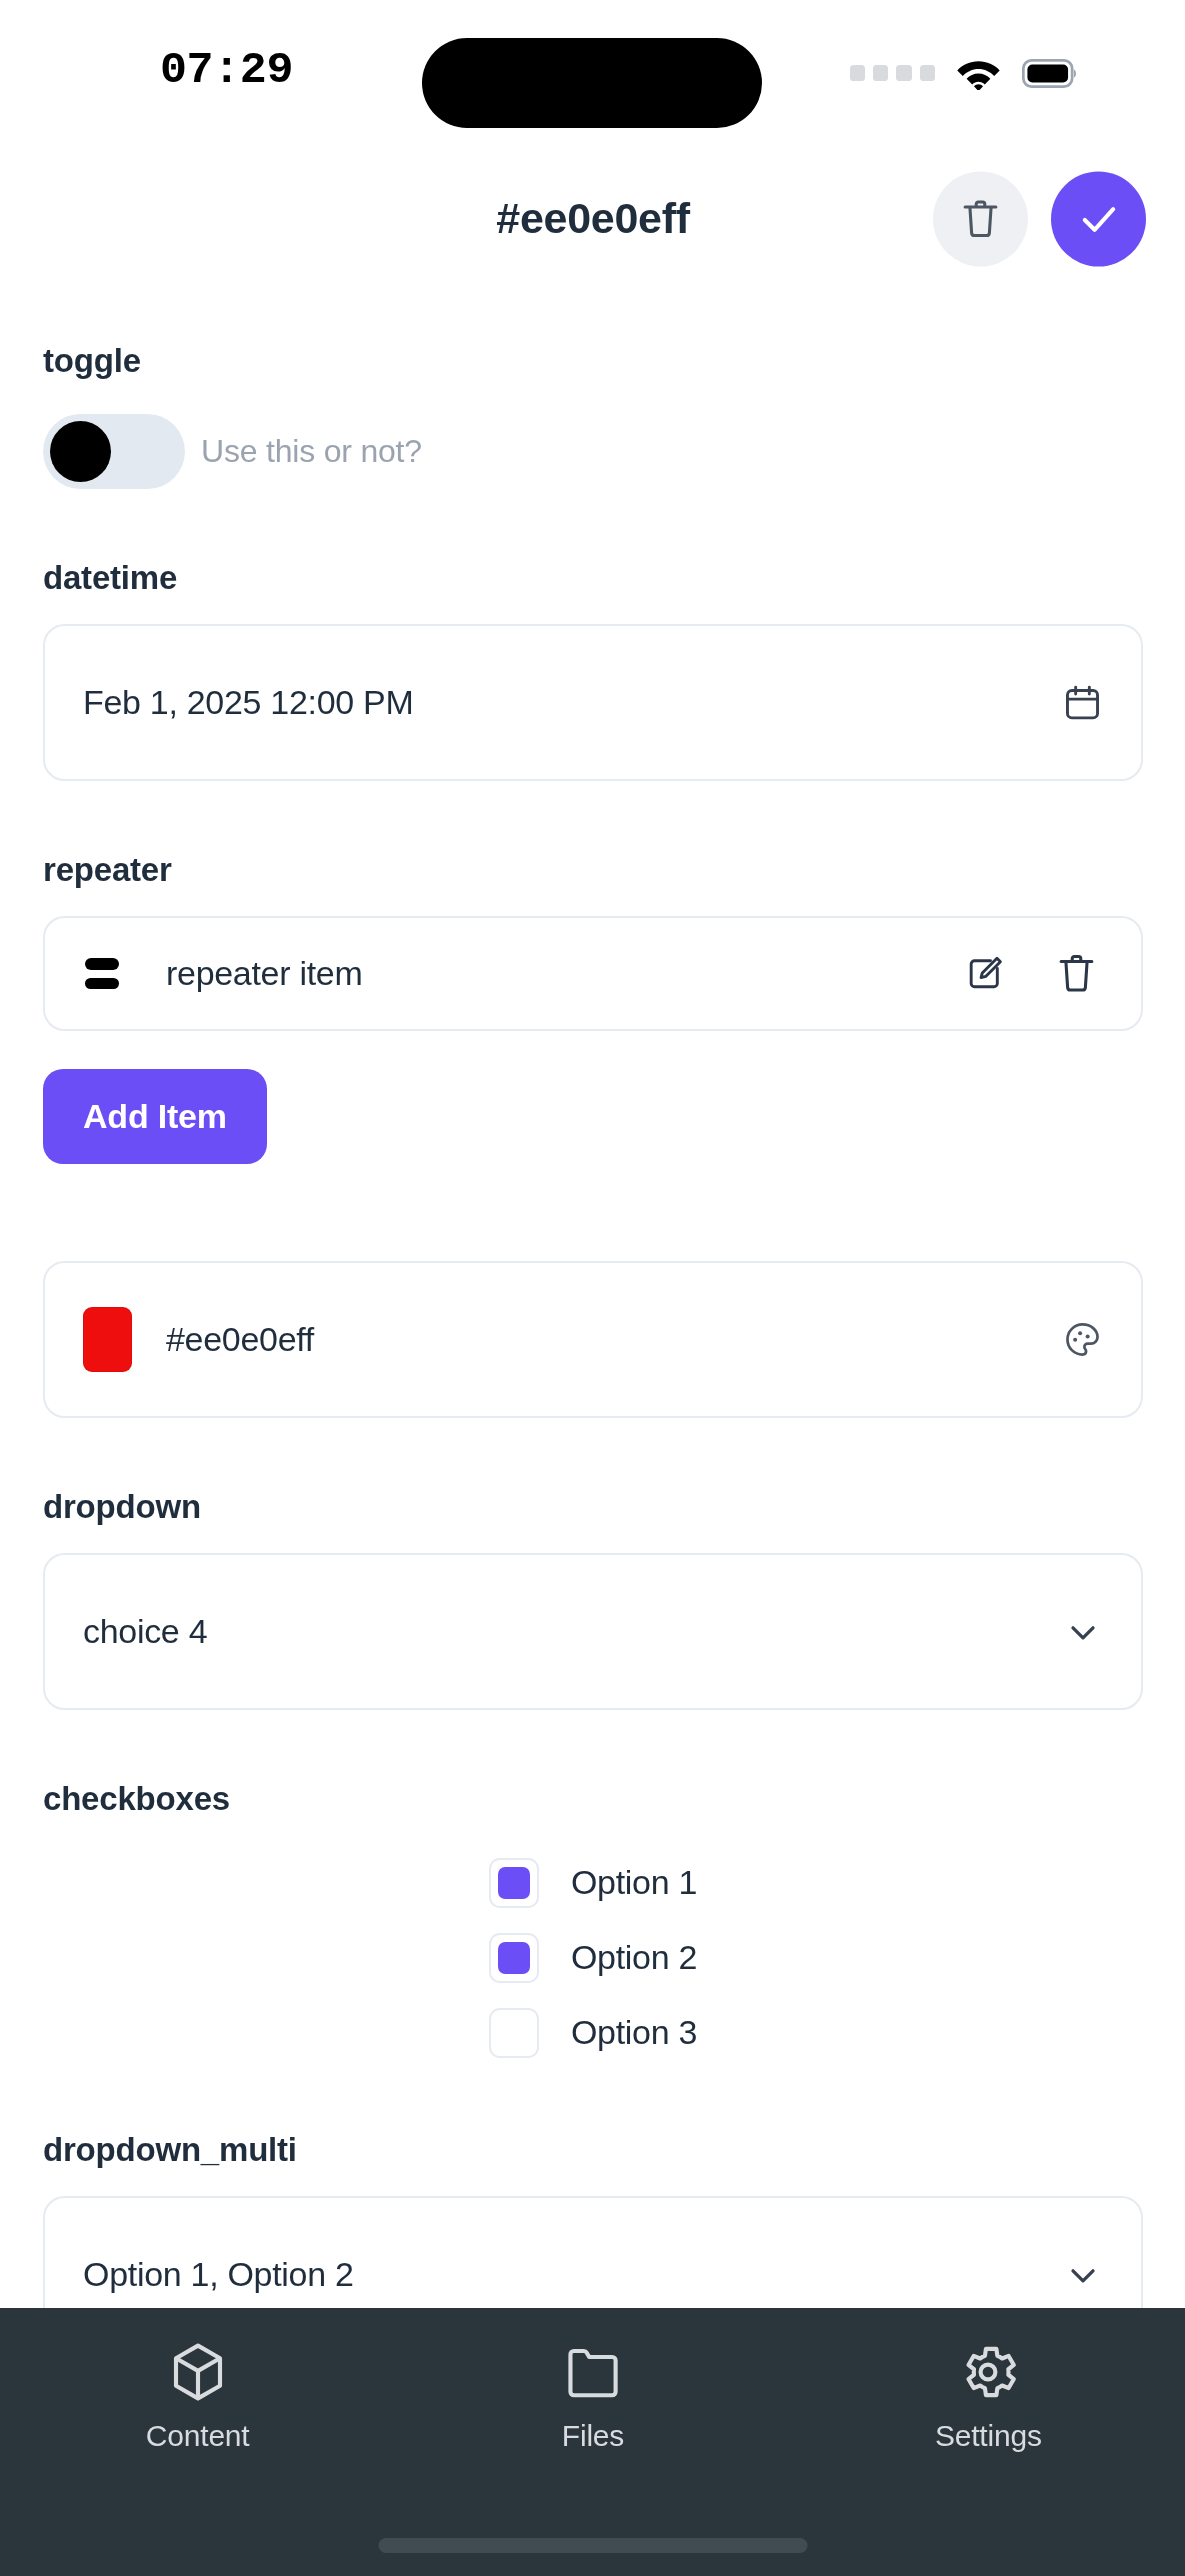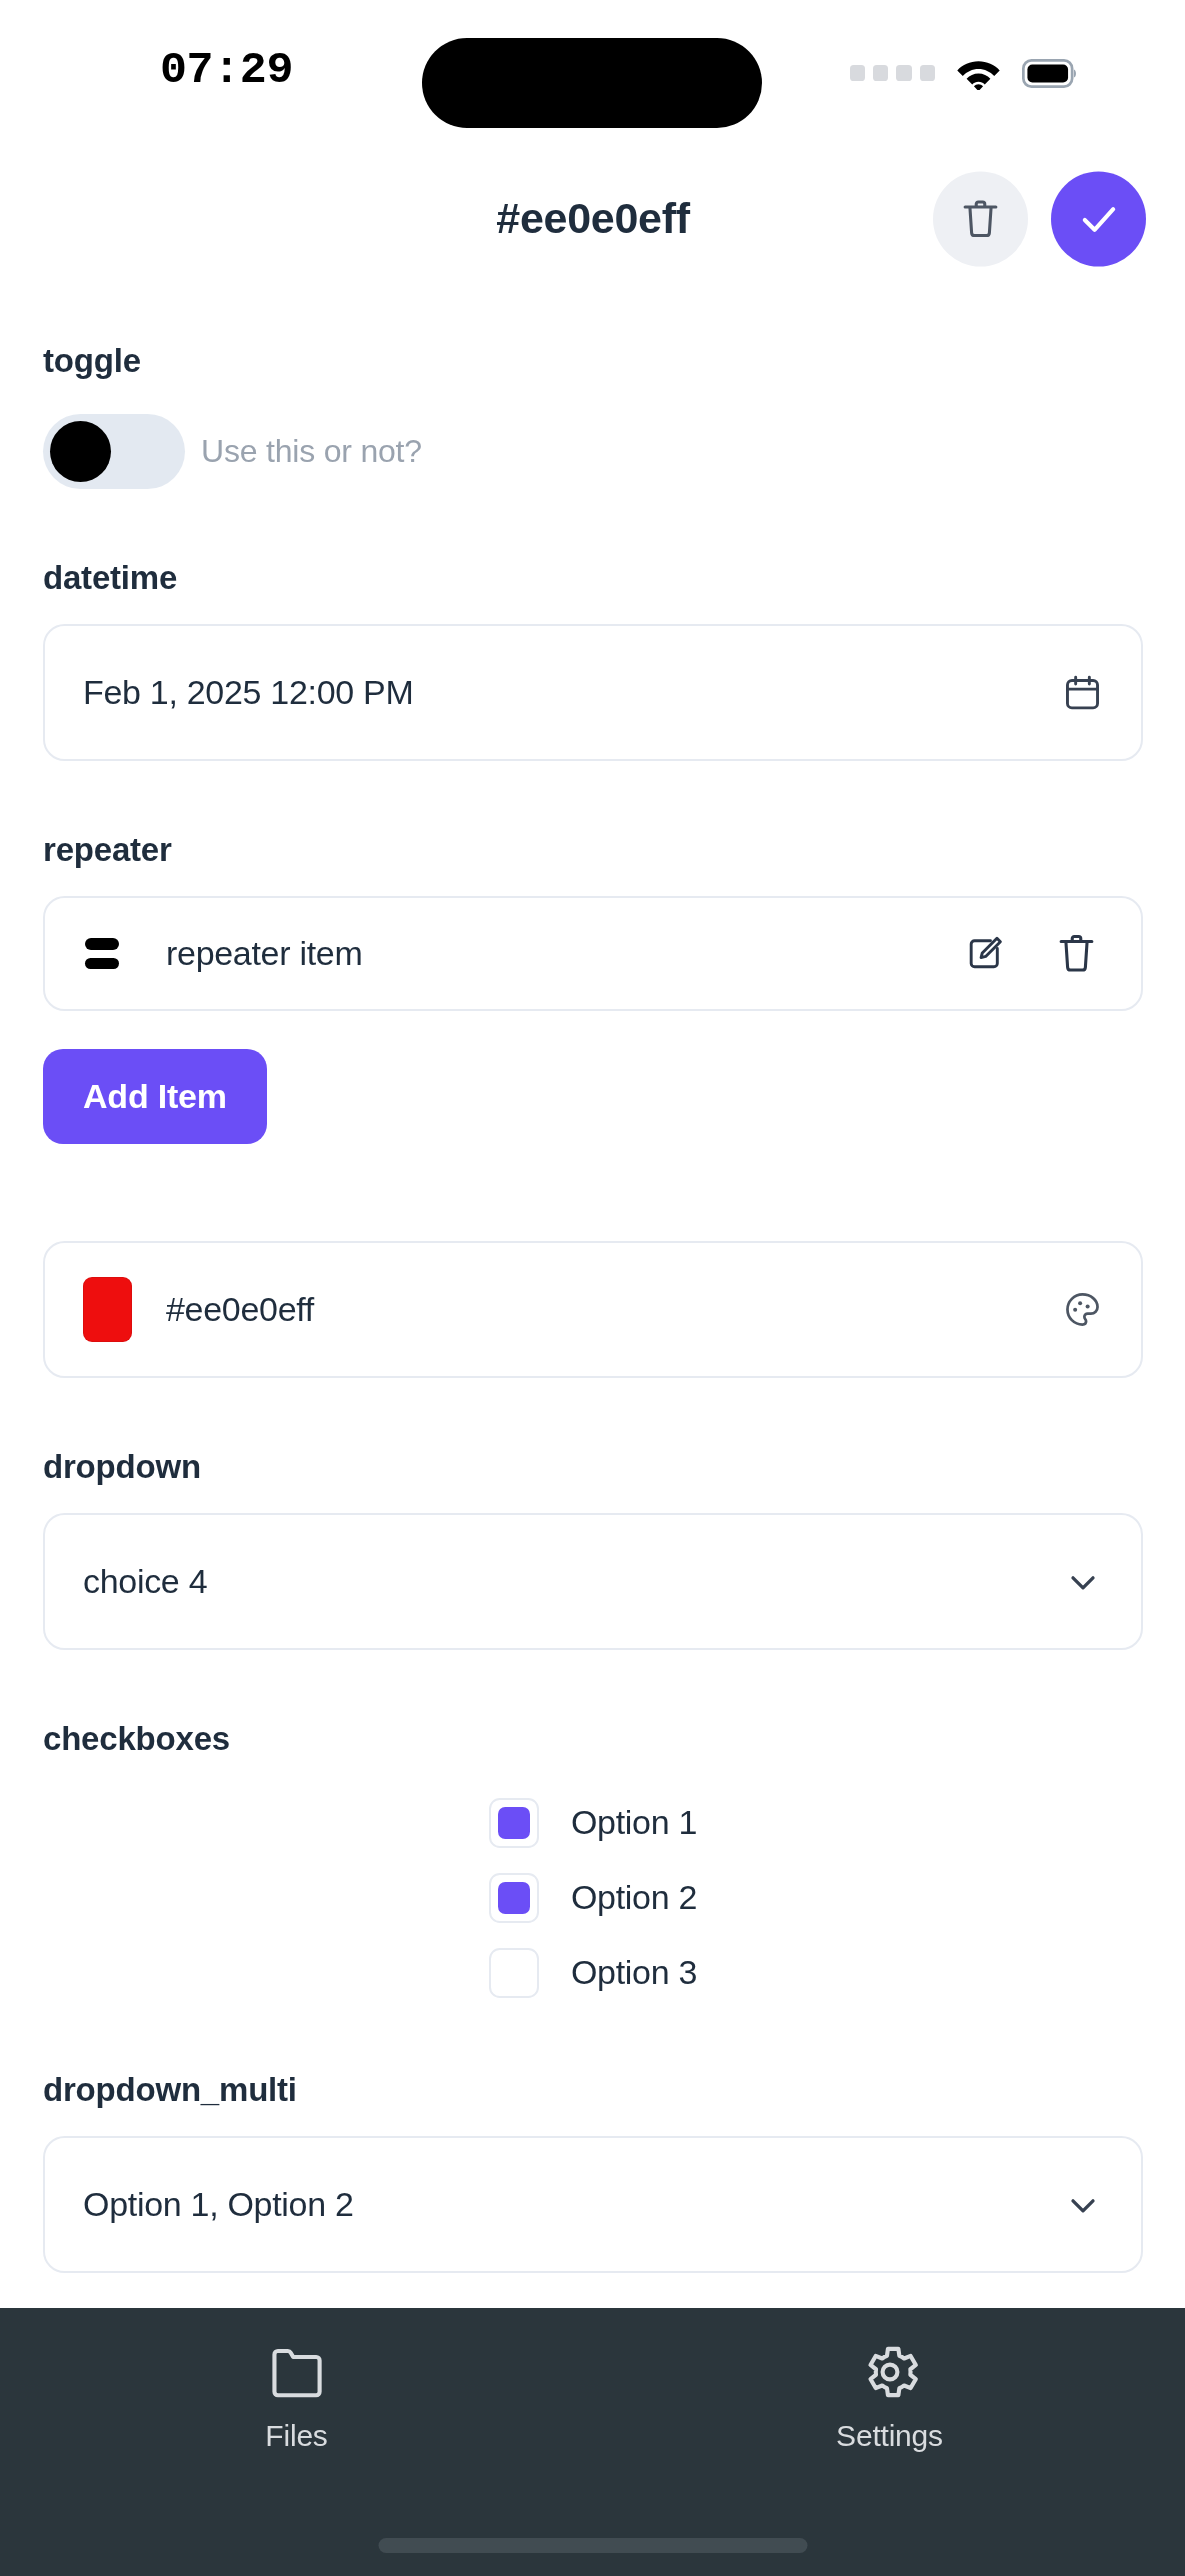--- a/index.html
+++ b/index.html
@@ -144,21 +144,21 @@
   }
   .toggle-hint {
     font-size: 32px;
     color: #9aa3af;
     letter-spacing: -0.2px;
   }
 
   
   .input-box {
     margin-top: 27px;
-    height: 137px;
+    height: 157px;
     border: 2.7px solid #e6eaf1;
     border-radius: 21.6px;
     background: #ffffff;
     display: flex;
     align-items: center;
     padding: 0 38px;
     cursor: pointer;
   }
   .input-value {
     font-size: 34px;
@@ -472,20 +472,27 @@
             <path d="M6 9.5L12 15.5L18 9.5" fill="none" stroke="#374151" stroke-width="2" stroke-linecap="round" stroke-linejoin="round"></path>
           </svg>
         </span>
       </div>
     </div>
 
   </div>
 
   <div class="bottom-nav">
 
+    <button class="nav-item">
+      <svg width="66" height="66" viewBox="0 0 24 24">
+        <path d="M12 2.4L20 7v10l-8 4.6L4 17V7z" fill="none" stroke="#d9dcdf" stroke-width="1.5" stroke-linejoin="round"></path>
+        <path d="M4 7l8 4.6L20 7M12 11.6v10" fill="none" stroke="#d9dcdf" stroke-width="1.5" stroke-linejoin="round"></path>
+      </svg>
+      <span class="nav-label">Content</span>
+    </button>
 
     <button class="nav-item">
       <svg width="66" height="66" viewBox="0 0 24 24">
         <path d="M3.8 19.2V5.6c0-.7.55-1.25 1.25-1.25h3.6c.45 0 .85.24 1.07.63l.9 1.57h8.35c.7 0 1.25.55 1.25 1.25v11.4c0 .7-.55 1.25-1.25 1.25H5.05c-.7 0-1.25-.55-1.25-1.25z" fill="none" stroke="#d9dcdf" stroke-width="1.5" stroke-linejoin="round"></path>
       </svg>
       <span class="nav-label">Files</span>
     </button>
 
     <button class="nav-item">
       <svg width="66" height="66" viewBox="0 0 24 24">

